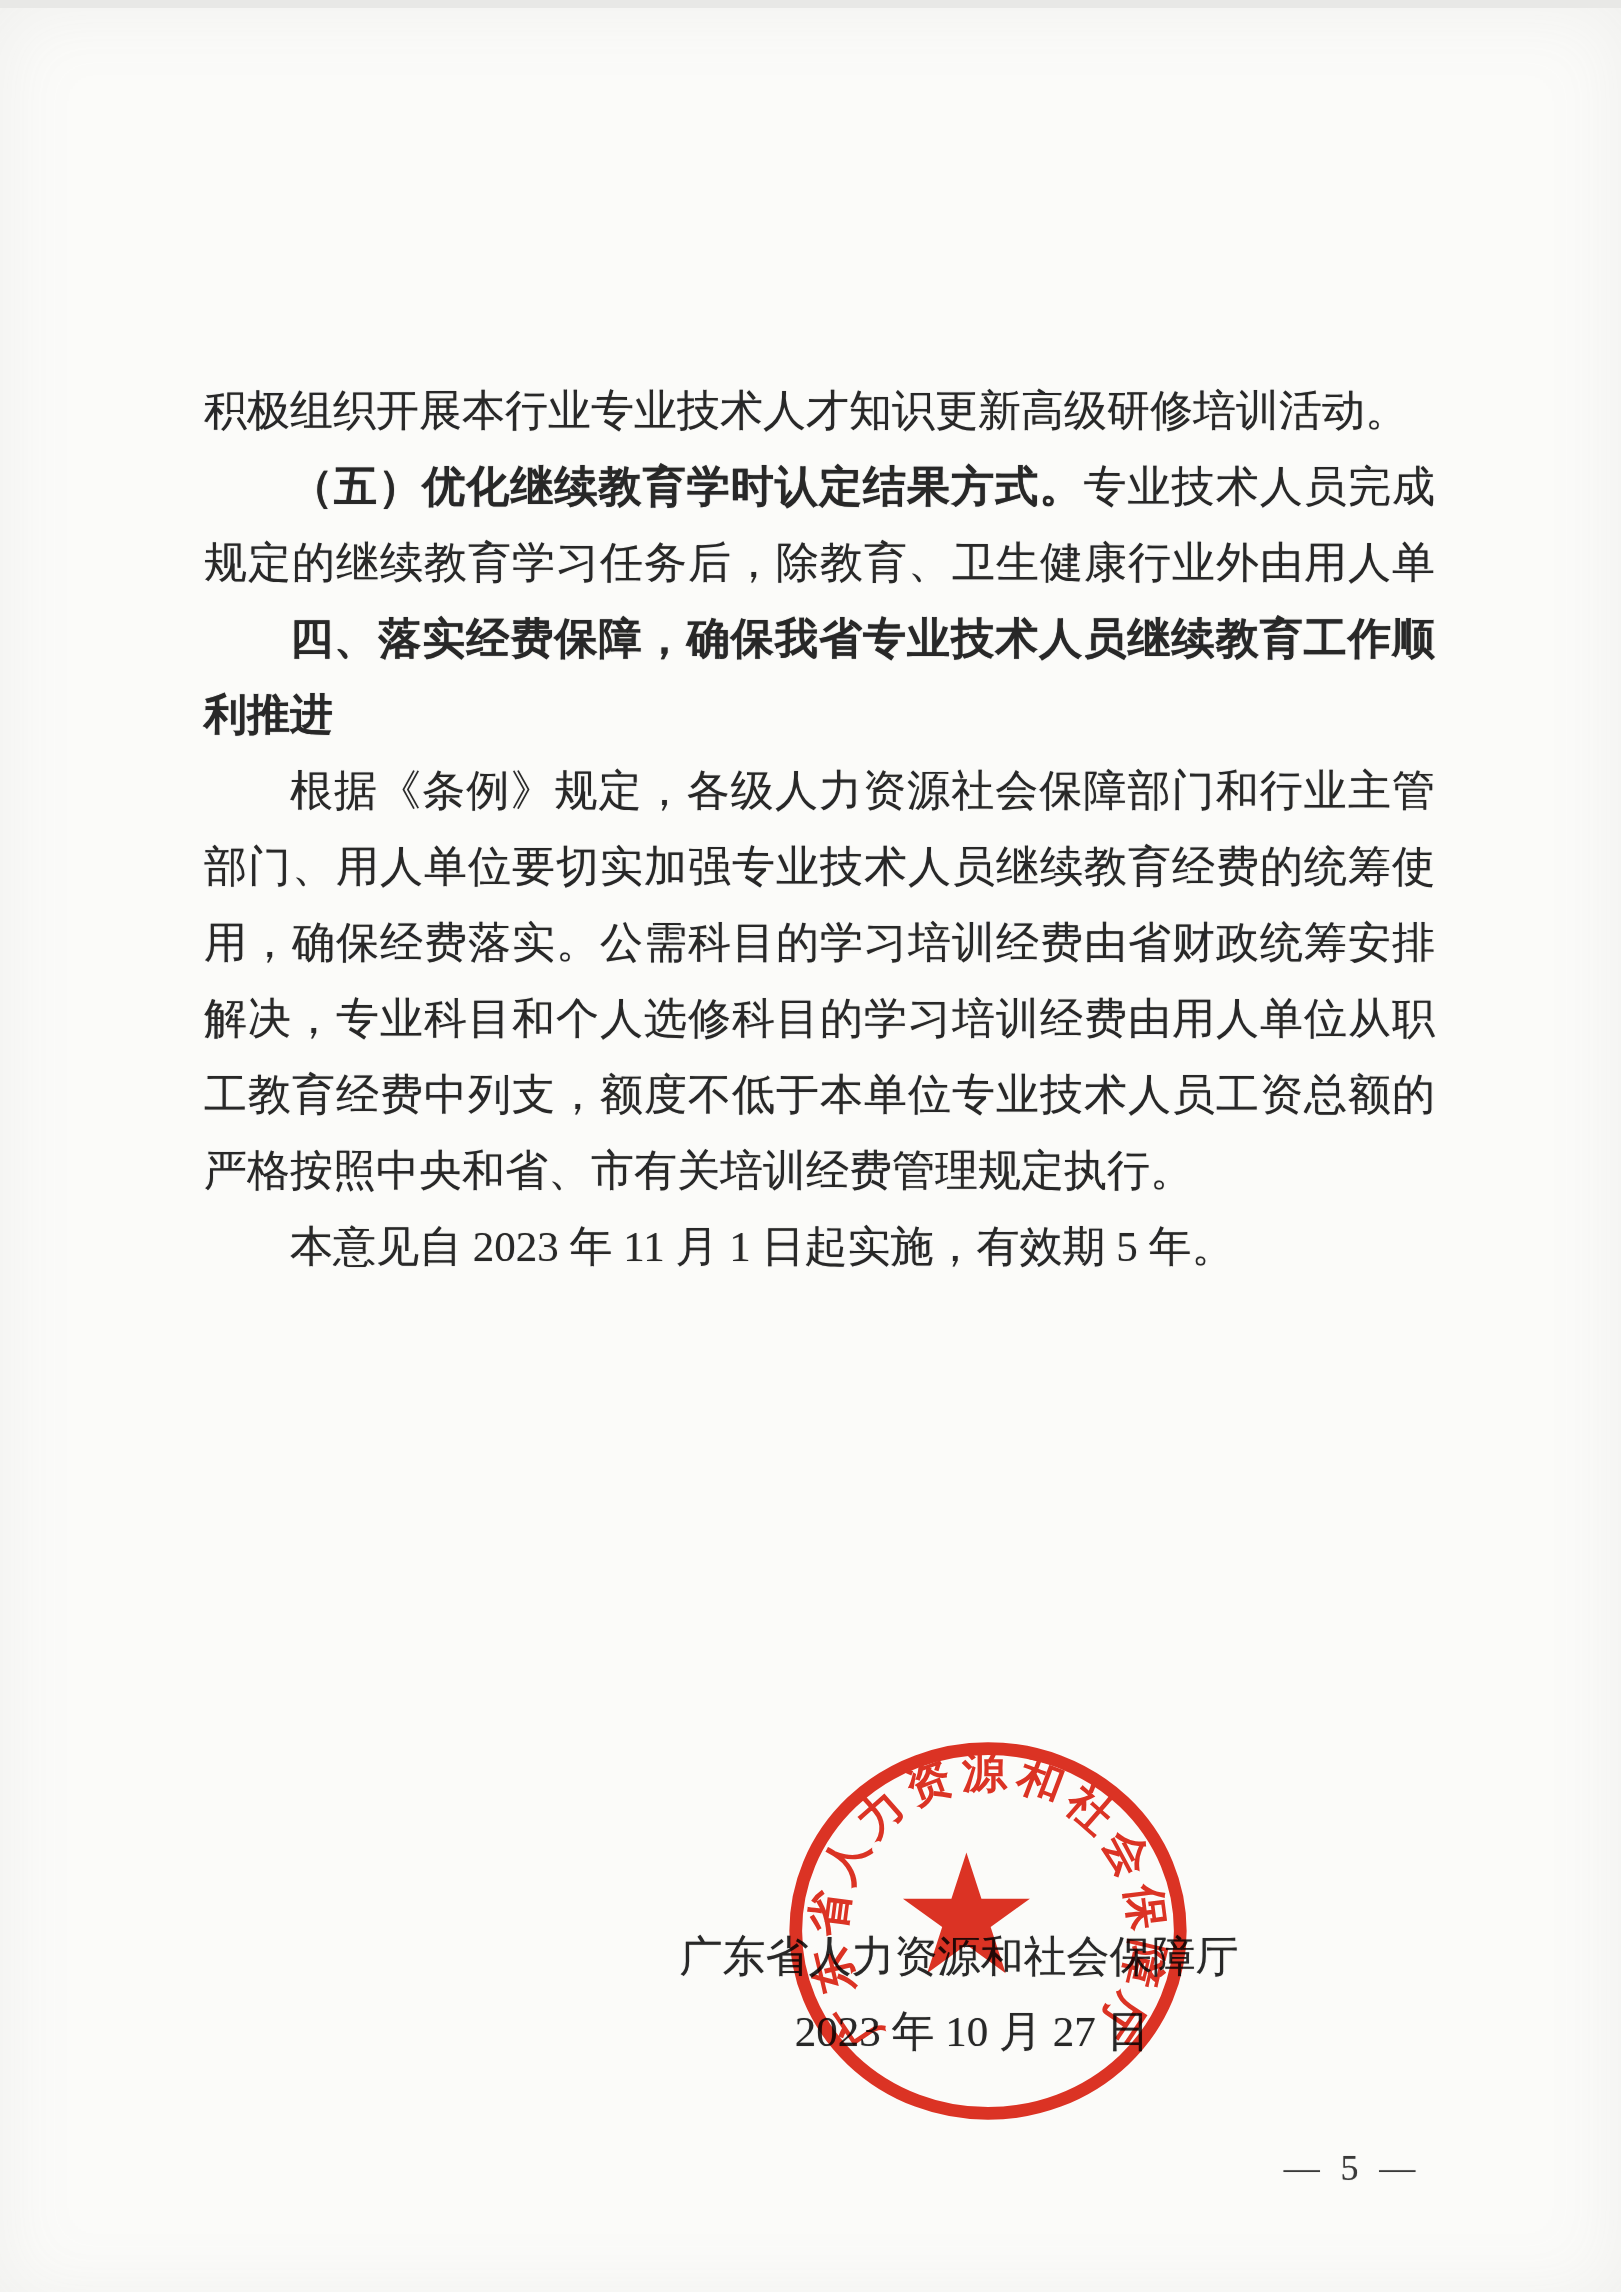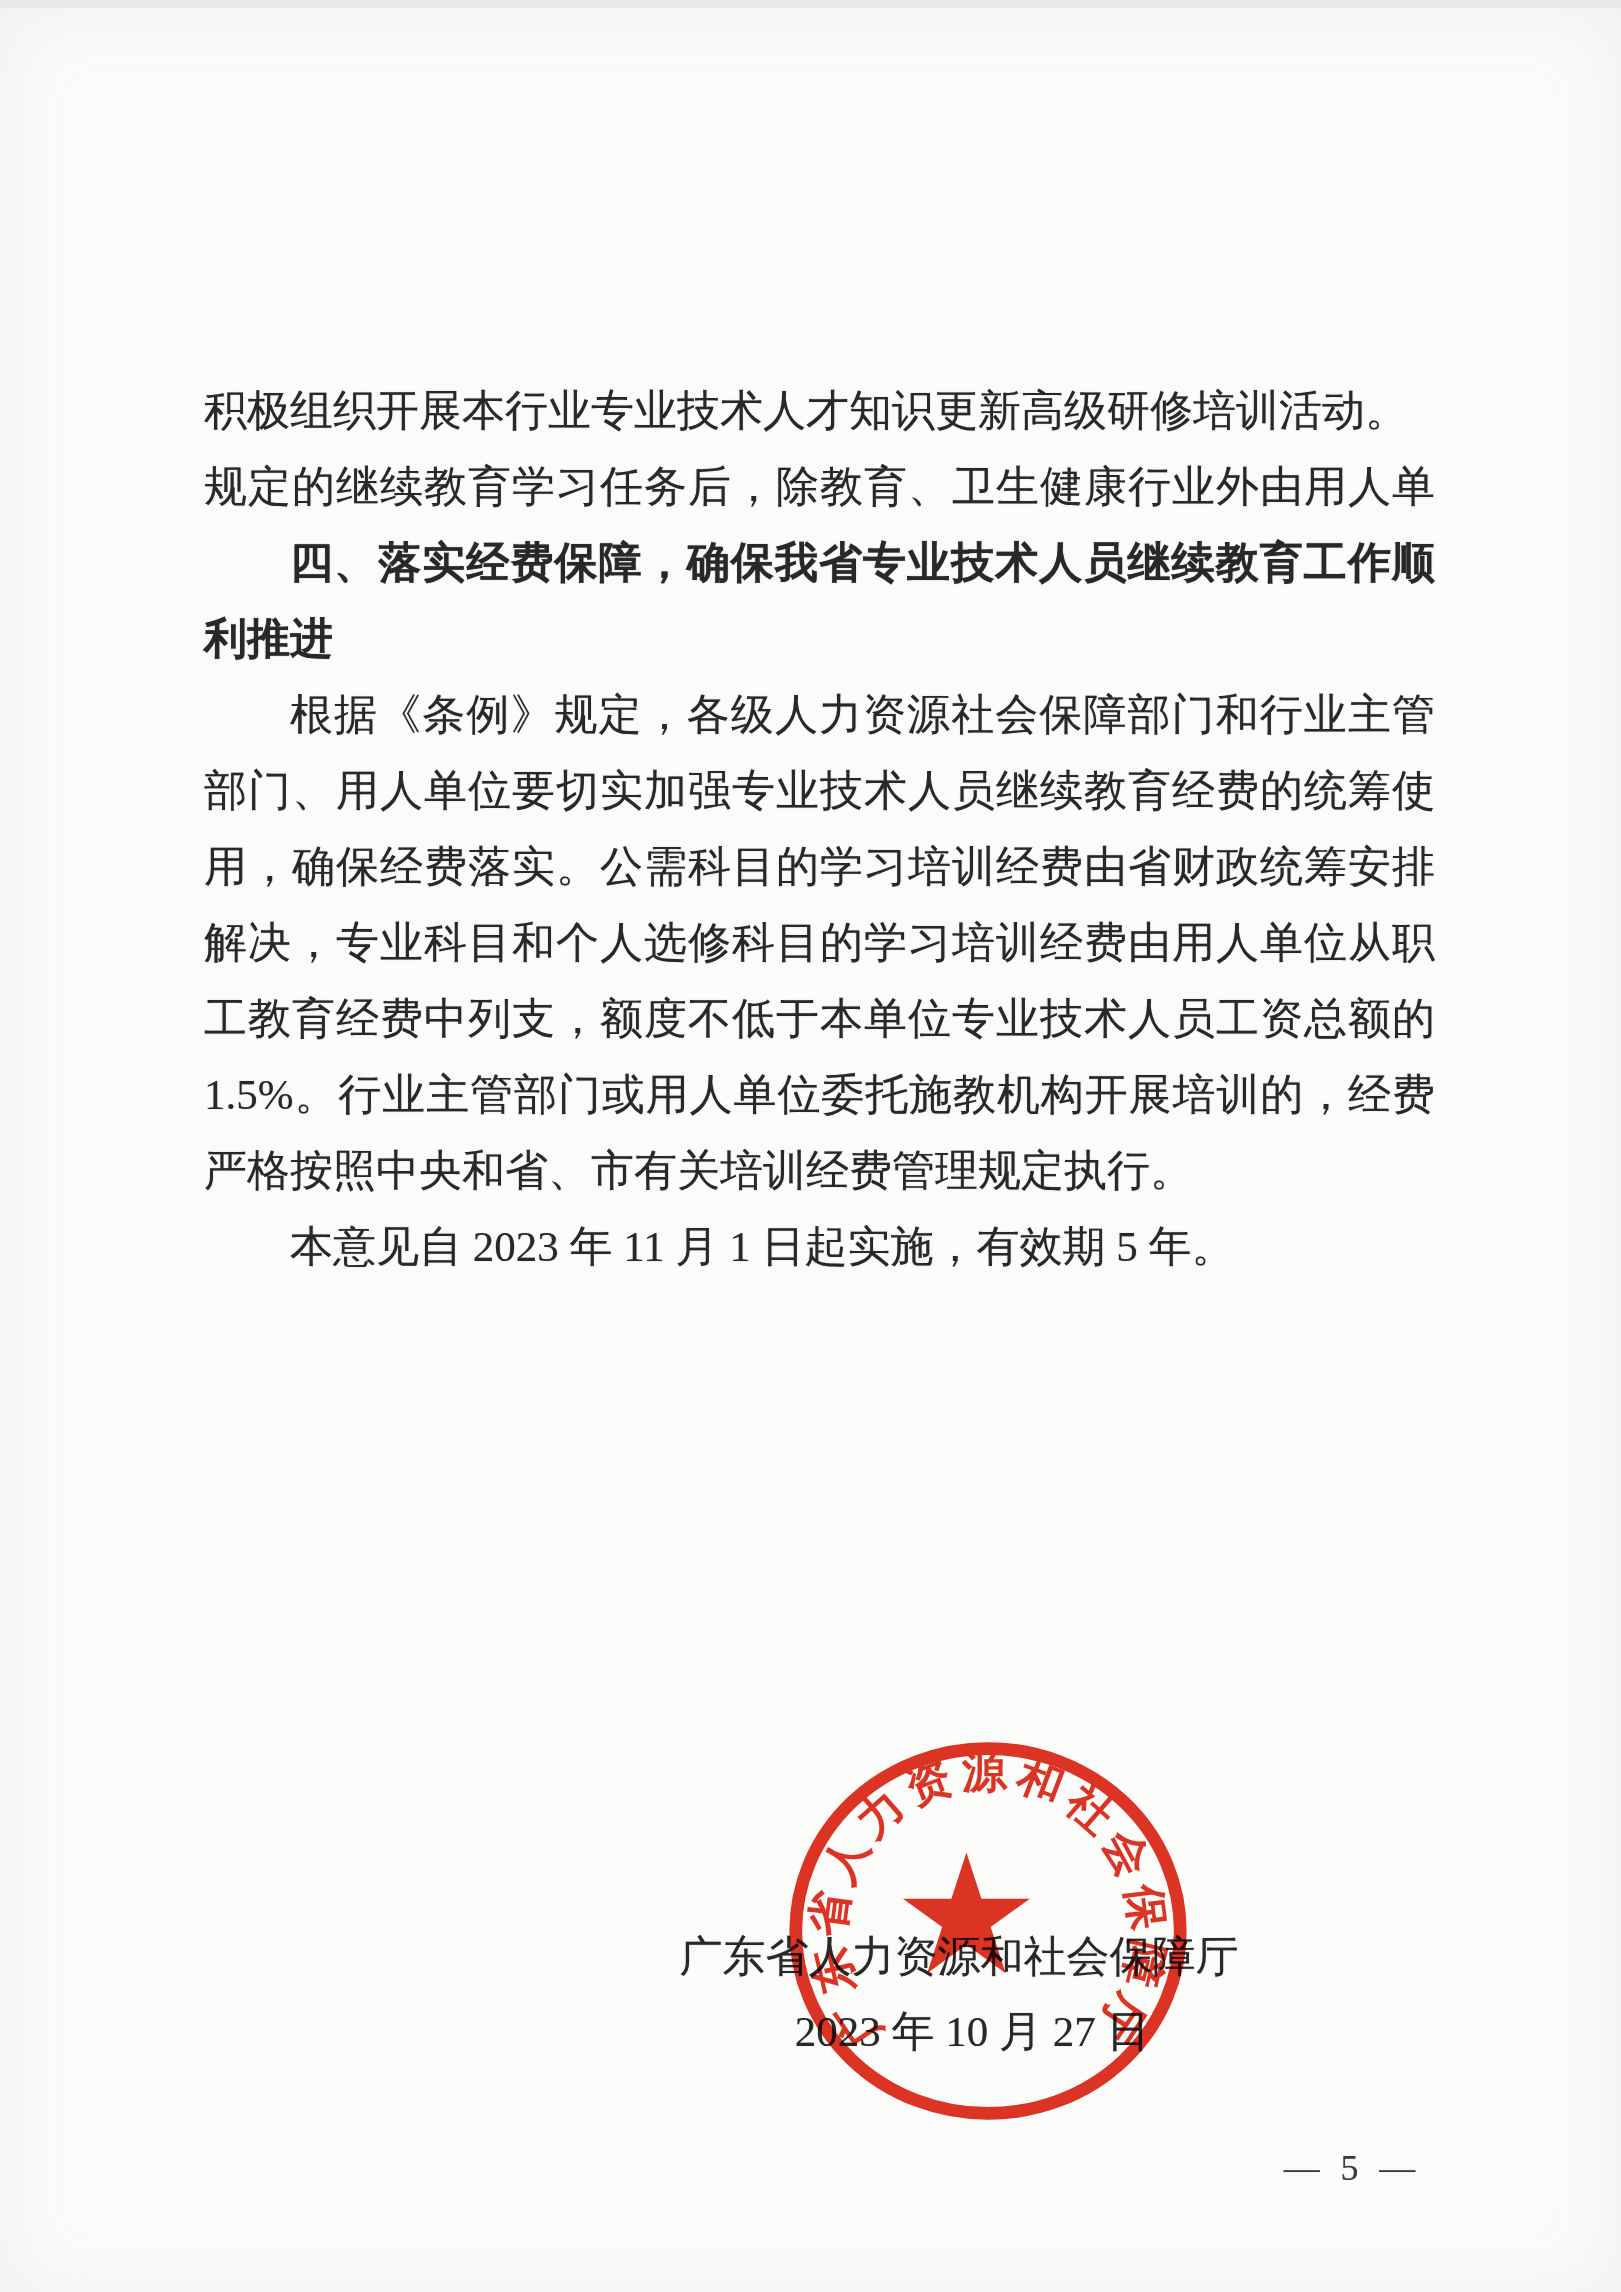--- a/index.html
+++ b/index.html
@@ -95,29 +95,29 @@
     text-shadow:0 0 1px rgba(40,40,40,.4);
   }
 </style>
 </head>
 <body>
 
 <div class="page">
 
   <main class="body-text" id="body-lines">
       <div class="line"><span class="seg">积极组织开展本行业专业技术人才知识更新高级研修培训活动。</span></div>
+      <div class="line justify indent"><span class="seg seg-bold">（五）优化继续教育学时认定结果方式。</span><span class="seg">专业技术人员完成</span></div>
       <div class="line justify"><span class="seg">规定的继续教育学习任务后，除教育、卫生健康行业外由用人单</span></div>
       <div class="line justify indent"><span class="seg seg-bold">四、落实经费保障，确保我省专业技术人员继续教育工作顺</span></div>
       <div class="line"><span class="seg seg-bold">利推进</span></div>
       <div class="line justify indent"><span class="seg">根据《条例》规定，各级人力资源社会保障部门和行业主管</span></div>
       <div class="line justify"><span class="seg">部门、用人单位要切实加强专业技术人员继续教育经费的统筹使</span></div>
       <div class="line justify"><span class="seg">用，确保经费落实。公需科目的学习培训经费由省财政统筹安排</span></div>
       <div class="line justify"><span class="seg">解决，专业科目和个人选修科目的学习培训经费由用人单位从职</span></div>
       <div class="line justify"><span class="seg">工教育经费中列支，额度不低于本单位专业技术人员工资总额的</span></div>
-      <div class="line justify"><span class="seg">1.5%。行业主管部门或用人单位委托施教机构开展培训的，经费</span></div>
       <div class="line"><span class="seg">严格按照中央和省、市有关培训经费管理规定执行。</span></div>
       <div class="line indent"><span class="seg">本意见自 2023 年 11 月 1 日起实施，有效期 5 年。</span></div>
     </main>
 
   <div class="sig-org">广东省人力资源和社会保障厅</div>
 
   <div class="sig-date">2023 年 10 月 27 日</div>
 
   <svg class="seal" viewBox="-210 -210 420 420" xmlns="http://www.w3.org/2000/svg" aria-hidden="true">
     <ellipse cx="0" cy="0" rx="196" ry="186" fill="none" stroke="currentColor" stroke-width="13"></ellipse>

